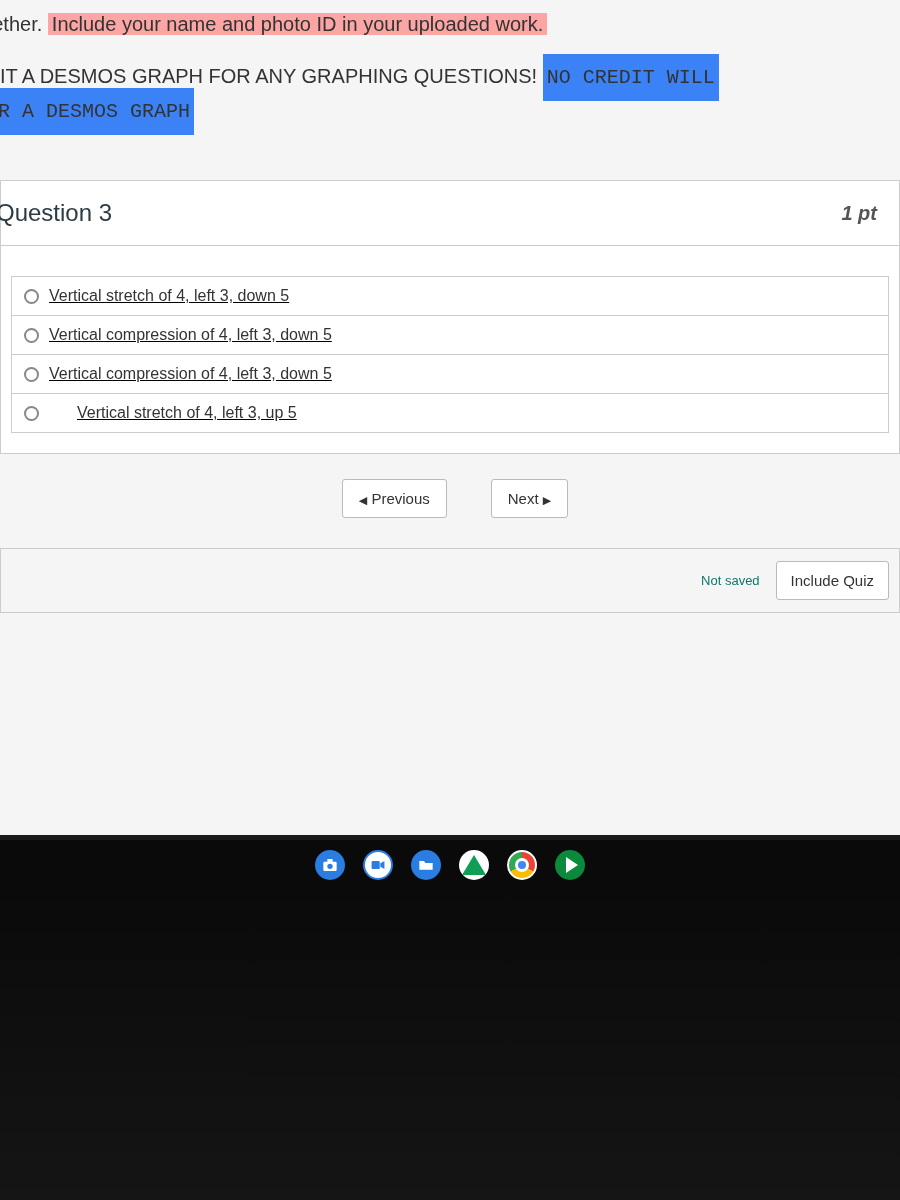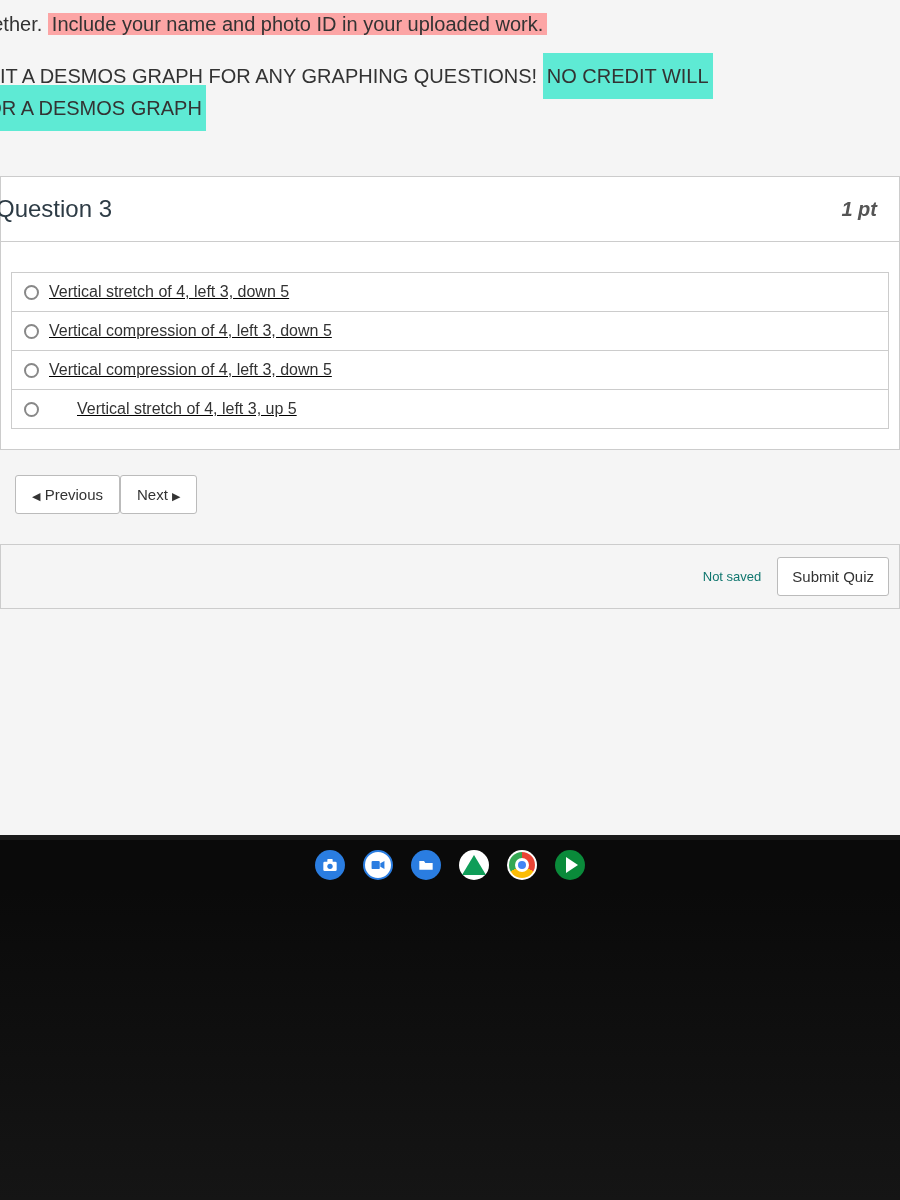--- a/index.html
+++ b/index.html
@@ -23,23 +23,24 @@
       padding: 8px 0 12px 0;
       font-size: 20px;
       color: #333;
       line-height: 1.6;
     }
     .highlight-yellow {
       background: #fca5a5;
       padding: 0 4px;
     }
     .highlight-red {
-      background: #5eead4;
+      background: #3b82f6;
       padding: 12px 4px;
       color: #333;
+      font-family: Liberation Mono, monospace;
     }
     .line1 {
       margin-left: -30px;
       margin-bottom: 4px;
     }
     .line2 {
       margin-left: -30px;
       margin-top: 20px;
       font-size: 20px;
       color: #333;
@@ -108,22 +109,23 @@
     .radio {
       width: 15px;
       height: 15px;
       border: 2px solid #888;
       border-radius: 50%;
       margin-right: 10px;
       flex-shrink: 0;
     }
     .nav-buttons {
       display: flex;
-      justify-content: flex-start;
+      justify-content: center;
       padding: 25px 5px 20px 15px;
+      gap: 44px;
     }
     .nav-btn {
       border: 1px solid #bbb;
       background: #fff;
       padding: 10px 16px;
       font-size: 15px;
       color: #333;
       cursor: pointer;
       border-radius: 3px;
     }
@@ -270,21 +272,21 @@
       <span>Previous</span>
     </button>
     <button class="nav-btn">
       <span>Next</span>
       <span class="arrow">▶</span>
     </button>
   </div>
 
   <div class="footer-bar">
     <span class="not-saved">Not saved</span>
-    <button class="submit-btn">Submit Quiz</button>
+    <button class="submit-btn">Include Quiz</button>
   </div>
 
 </div>
 
 <div class="taskbar">
   <div class="tb-icon tb-camera">
     <svg class="camera-svg" viewBox="0 0 24 20">
       <rect x="2" y="5" width="20" height="14" rx="2" fill="#fff"></rect>
       <rect x="8" y="1" width="8" height="5" rx="1" fill="#fff"></rect>
       <circle cx="12" cy="12" r="4" fill="#2a7de1"></circle>

